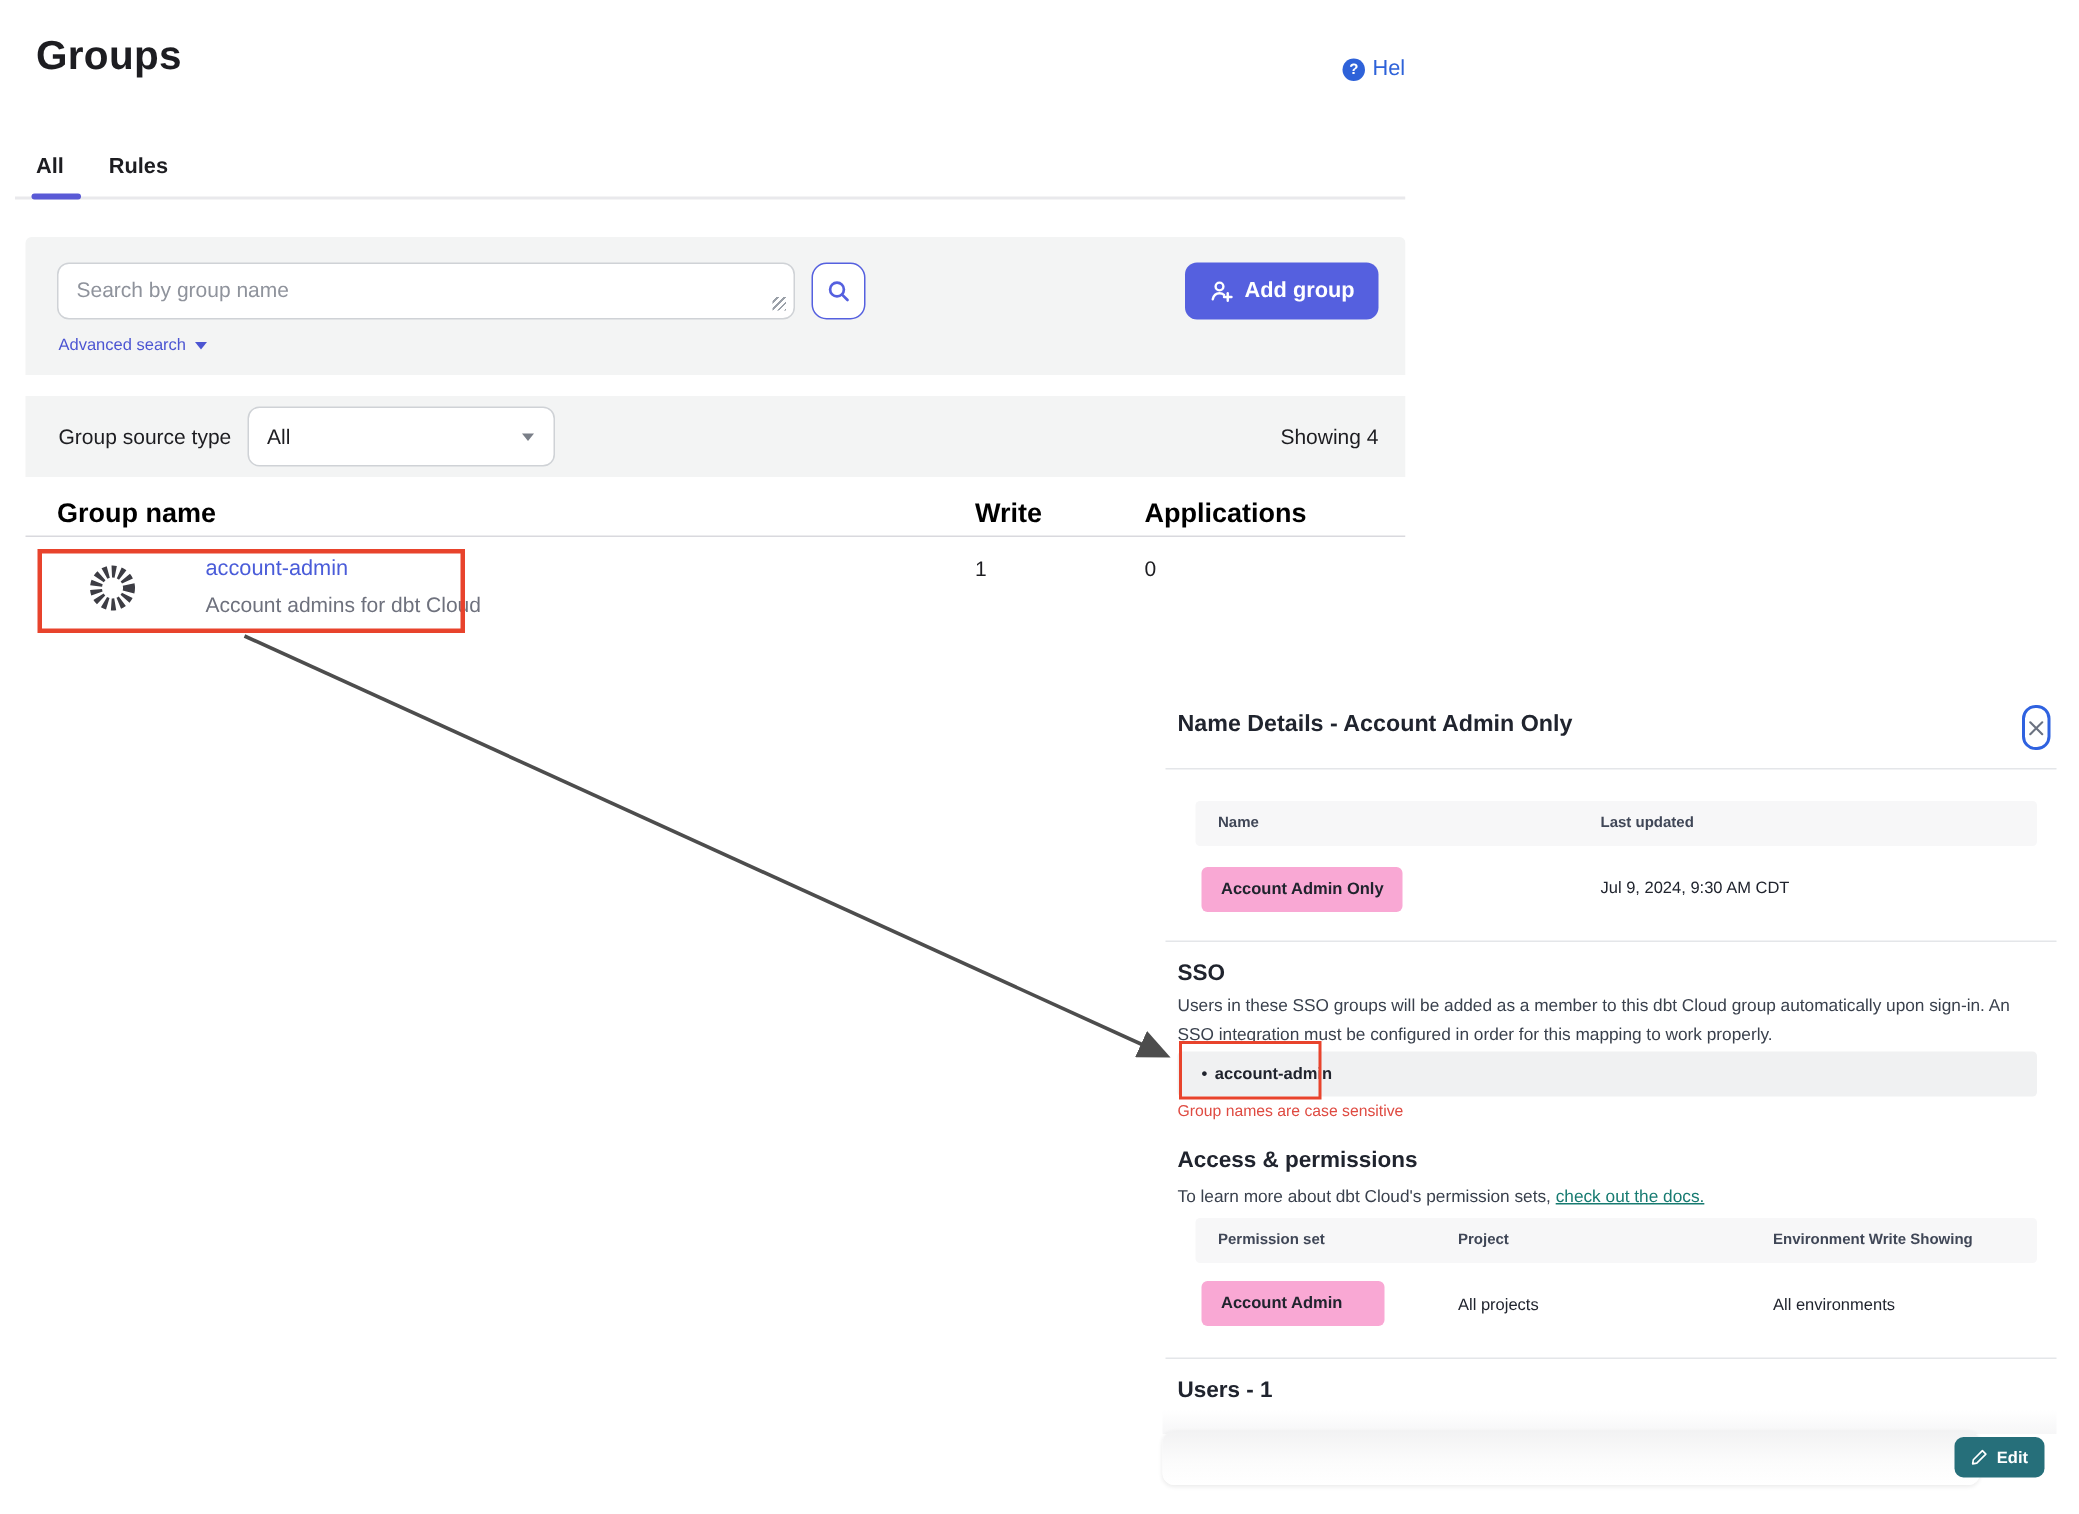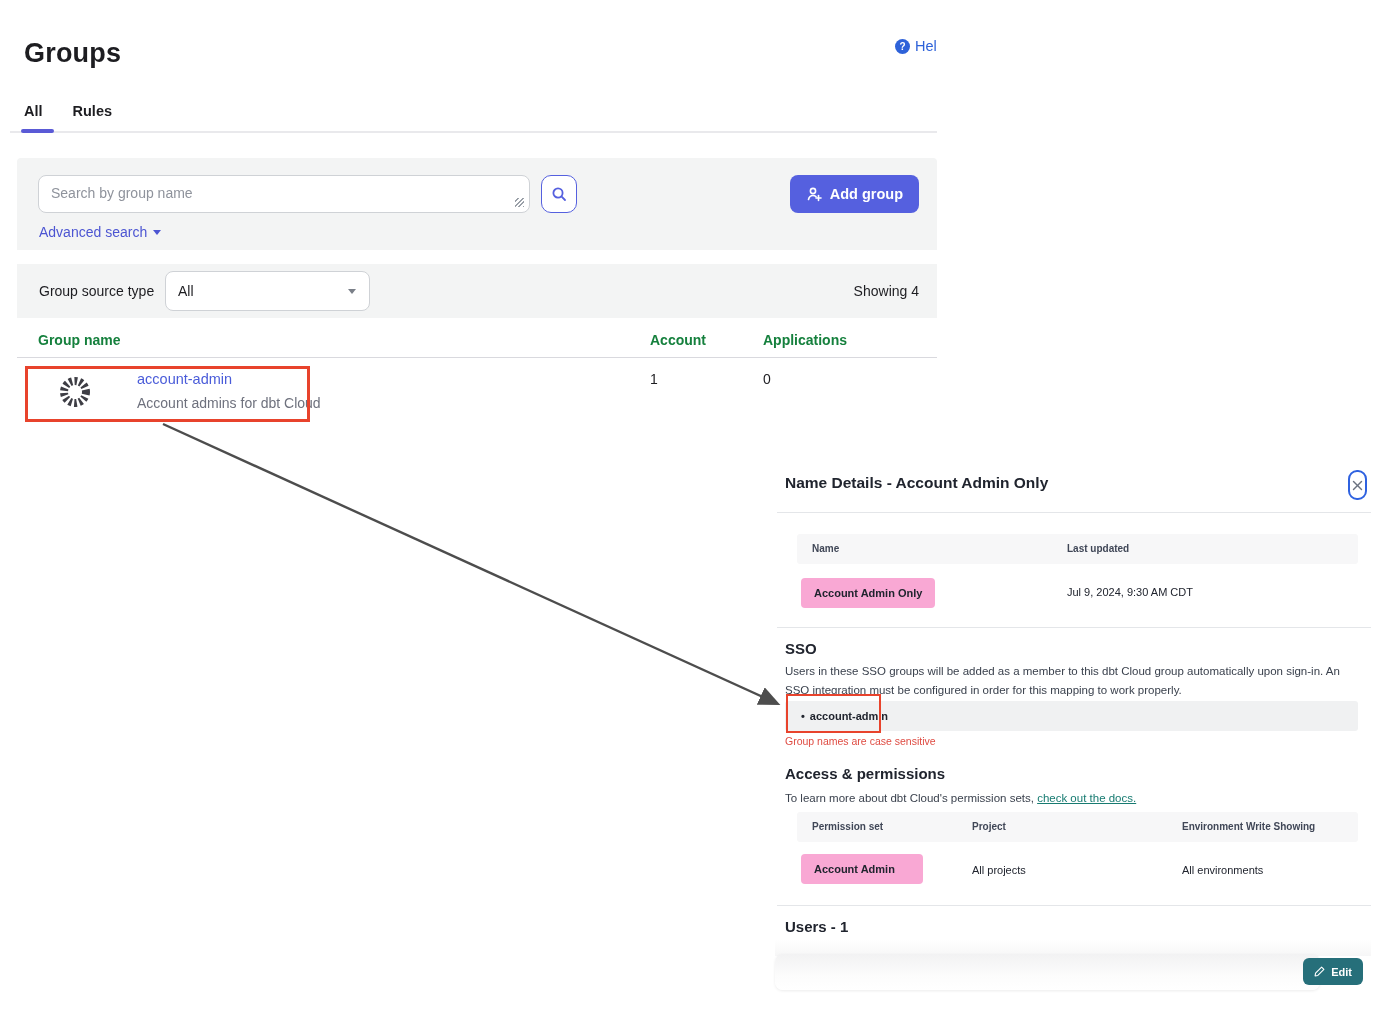--- a/index.html
+++ b/index.html
@@ -2,49 +2,49 @@
 <html><head>
 <meta charset="utf-8">
 <style>
   * { margin: 0; padding: 0; box-sizing: border-box; }
   html, body { background: #ffffff; }
   body { font-family: "Liberation Sans", sans-serif; }
   #canvas { position: relative; width: 1386px; height: 1009px; background: #fff; overflow: hidden; }
 
   
   #okta { position: absolute; left: 0; top: 0; width: 937px; height: 455px; overflow: hidden; }
-  .okta-title { position: absolute; left: 24px; top: 22px; font-size: 27px; font-weight: 700; color: #1d1d21; letter-spacing: .2px; margin-top: 16px; }
+  .okta-title { position: absolute; left: 24px; top: 22px; font-size: 27px; font-weight: 700; color: #1d1d21; letter-spacing: .2px; }
   .help-link { position: absolute; left: 895px; top: 38px; display: flex; align-items: center; gap: 5px; color: #2e62d9; font-size: 14.5px; white-space: nowrap; cursor: pointer; }
   .help-q { width: 15px; height: 15px; border-radius: 50%; background: #2e62d9; color: #fff; font-size: 10px; font-weight: 700; display: flex; align-items: center; justify-content: center; flex: 0 0 auto; }
 
   .tabs { position: absolute; left: 24px; top: 103px; display: flex; gap: 30px; }
   .tab { font-size: 14.5px; font-weight: 700; color: #1d1d21; padding-bottom: 14px; cursor: pointer; }
   .tabs-rule { position: absolute; left: 10px; top: 131px; width: 927px; height: 2px; background: #e9e9ec; }
   .tab-active-bar { position: absolute; left: 21px; top: 129px; width: 33px; height: 4px; background: #5a5ad6; border-radius: 2px; }
 
   .panel-gray { position: absolute; left: 17px; width: 920px; background: #f3f4f4; }
   #panel-search { top: 158px; height: 92px; border-radius: 4px 4px 0 0; }
   #panel-filter { top: 264px; height: 54px; }
 
   .search-box { position: absolute; left: 21px; top: 17px; width: 492px; height: 38px; background: #fff; border: 1px solid #cfd2d6; border-radius: 8px; font-size: 14px; color: #1d1d21; padding: 9px 12px; resize: none; overflow: hidden; font-family: "Liberation Sans", sans-serif; }
   .search-box::placeholder { color: #8f939c; }
   .resize-grip { position: absolute; left: 498px; top: 40px; width: 9px; height: 9px; background:
     repeating-linear-gradient(135deg, transparent 0 2px, #9aa0a8 2px 3.2px); pointer-events: none; }
   .search-btn { position: absolute; left: 524px; top: 17px; width: 36px; height: 38px; background: #fff; border: 1px solid #5560df; border-radius: 10px; display: flex; align-items: center; justify-content: center; cursor: pointer; }
   .add-group-btn { position: absolute; right: 18px; top: 17px; height: 38px; padding: 0 16px; background: #5560df; color: #fff; border: none; border-radius: 8px; font-size: 14.5px; font-weight: 700; display: flex; align-items: center; gap: 8px; cursor: pointer; font-family: "Liberation Sans", sans-serif; }
-  .adv-search { position: absolute; left: 22px; top: 66px; color: #4c55d2; font-size: 14px; display: flex; align-items: center; gap: 6px; cursor: pointer; }
+  .adv-search { position: absolute; left: 22px; top: 66px; color: #4c55d2; font-size: 11px; display: flex; align-items: center; gap: 6px; cursor: pointer; }
   .caret-down { width: 0; height: 0; border-left: 4px solid transparent; border-right: 4px solid transparent; border-top: 5px solid #4c55d2; display: inline-block; }
 
   .filter-label { position: absolute; left: 22px; top: 19px; font-size: 14px; color: #1d1d21; }
   .filter-select { position: absolute; left: 148px; top: 7px; width: 205px; height: 40px; background: #fff; border: 1px solid #cfd2d6; border-radius: 8px; display: flex; align-items: center; padding: 0 12px; font-size: 14px; color: #1d1d21; cursor: pointer; }
   .filter-caret { position: absolute; right: 13px; top: 17px; border-left: 4px solid transparent; border-right: 4px solid transparent; border-top: 5px solid #7a7f88; width: 0; height: 0; }
   .showing { position: absolute; right: 18px; top: 19px; font-size: 14px; color: #1d1d21; }
 
   .gtable-head { position: absolute; left: 17px; top: 325px; width: 920px; height: 32px; }
-  .gth { position: absolute; font-size: 14px; font-weight: 600; color: #15803d; top: 7px; }
+  .gth { position: absolute; font-size: 18px; font-weight: 600; color: #000000; top: 7px; }
   .gth-rule { position: absolute; left: 17px; top: 357px; width: 920px; height: 1px; background: #d9d9de; }
   .gth-name { left: 21px; } .gth-people { left: 633px; } .gth-apps { left: 746px; }
 
   .group-row { position: absolute; left: 17px; top: 358px; width: 920px; height: 66px; }
   .group-icon { position: absolute; left: 40px; top: 16px; }
   .group-link { position: absolute; left: 120px; top: 13px; font-size: 14.5px; color: #4a5cd9; cursor: pointer; }
   .group-desc { position: absolute; left: 120px; top: 37px; font-size: 14px; color: #6e717d; }
   .group-people { position: absolute; left: 633px; top: 13px; font-size: 14px; color: #1d1d21; }
   .group-apps { position: absolute; left: 746px; top: 13px; font-size: 14px; color: #1d1d21; }
 
@@ -131,21 +131,21 @@
       <div class="filter-label">Group source type</div>
       <div class="filter-select">
         <span>All</span>
         <span class="filter-caret"></span>
       </div>
       <div class="showing">Showing 4</div>
     </div>
 
     <div class="gtable-head">
       <div class="gth gth-name">Group name</div>
-      <div class="gth gth-people">Account</div>
+      <div class="gth gth-people">Write</div>
       <div class="gth gth-apps">Applications</div>
     </div>
     <div class="gth-rule"></div>
 
     <div class="group-row">
       <span class="group-icon">
         <svg width="36" height="36" viewBox="0 0 36 36">
             <circle cx="18" cy="18" r="11" fill="none" stroke="#3d3d44" stroke-width="8" stroke-dasharray="2.7 2.4"></circle>
           </svg>
       </span>

